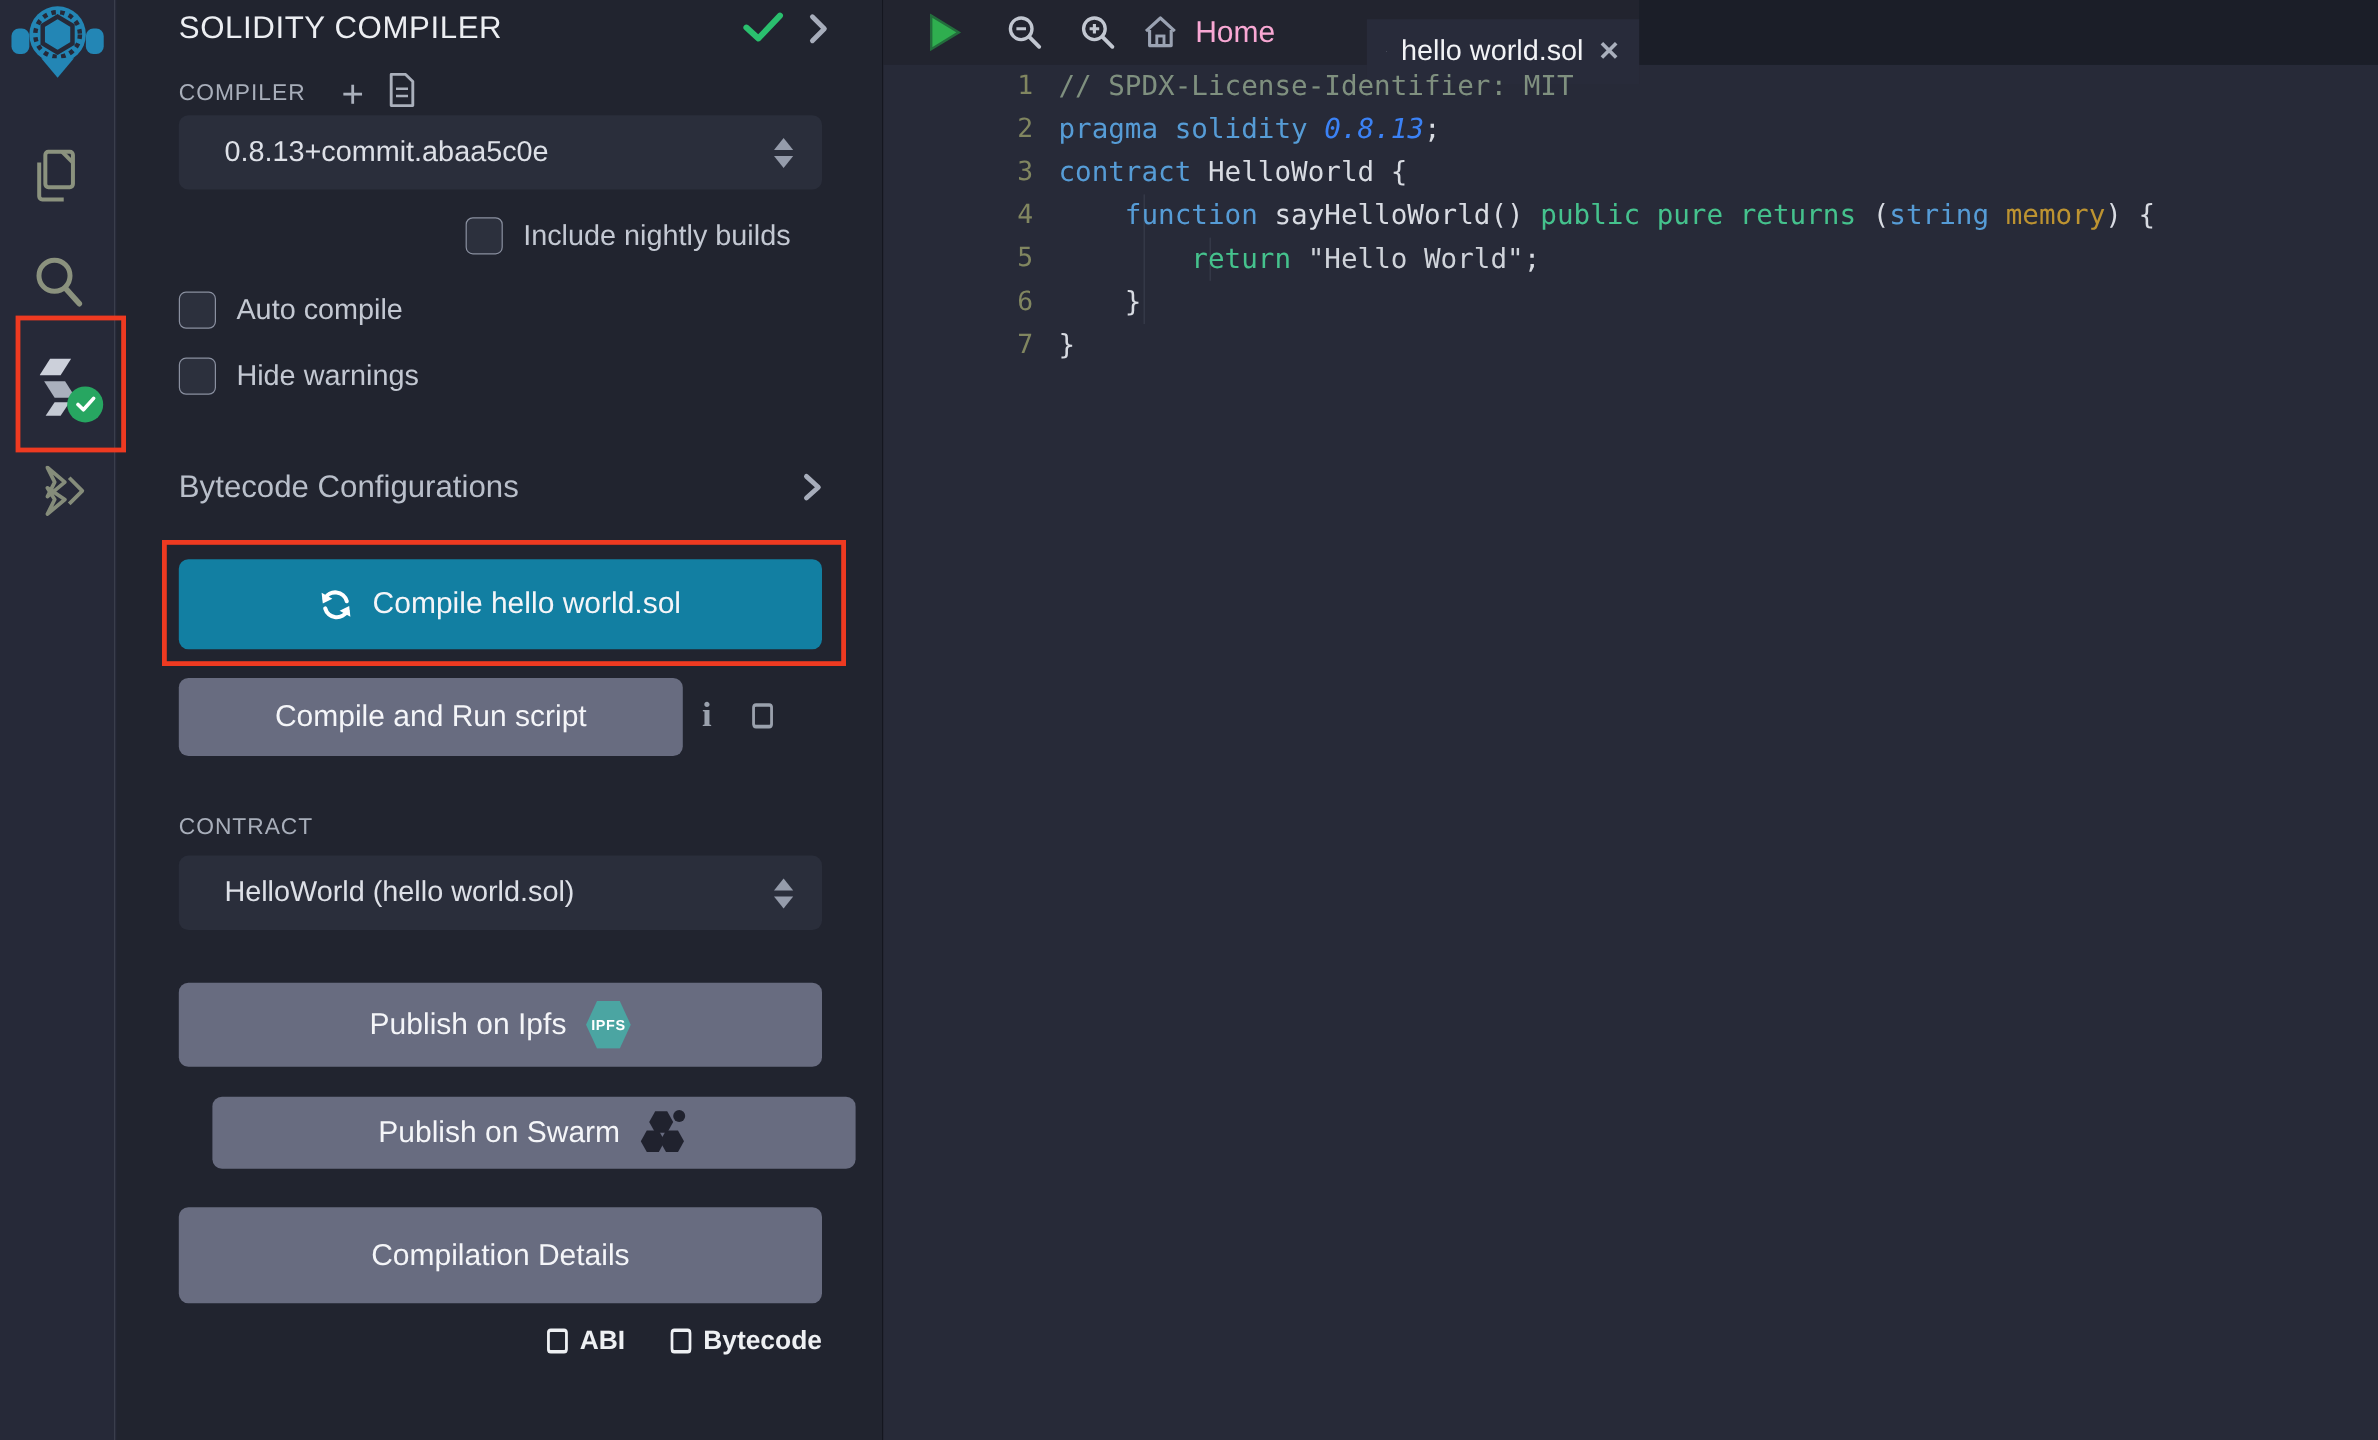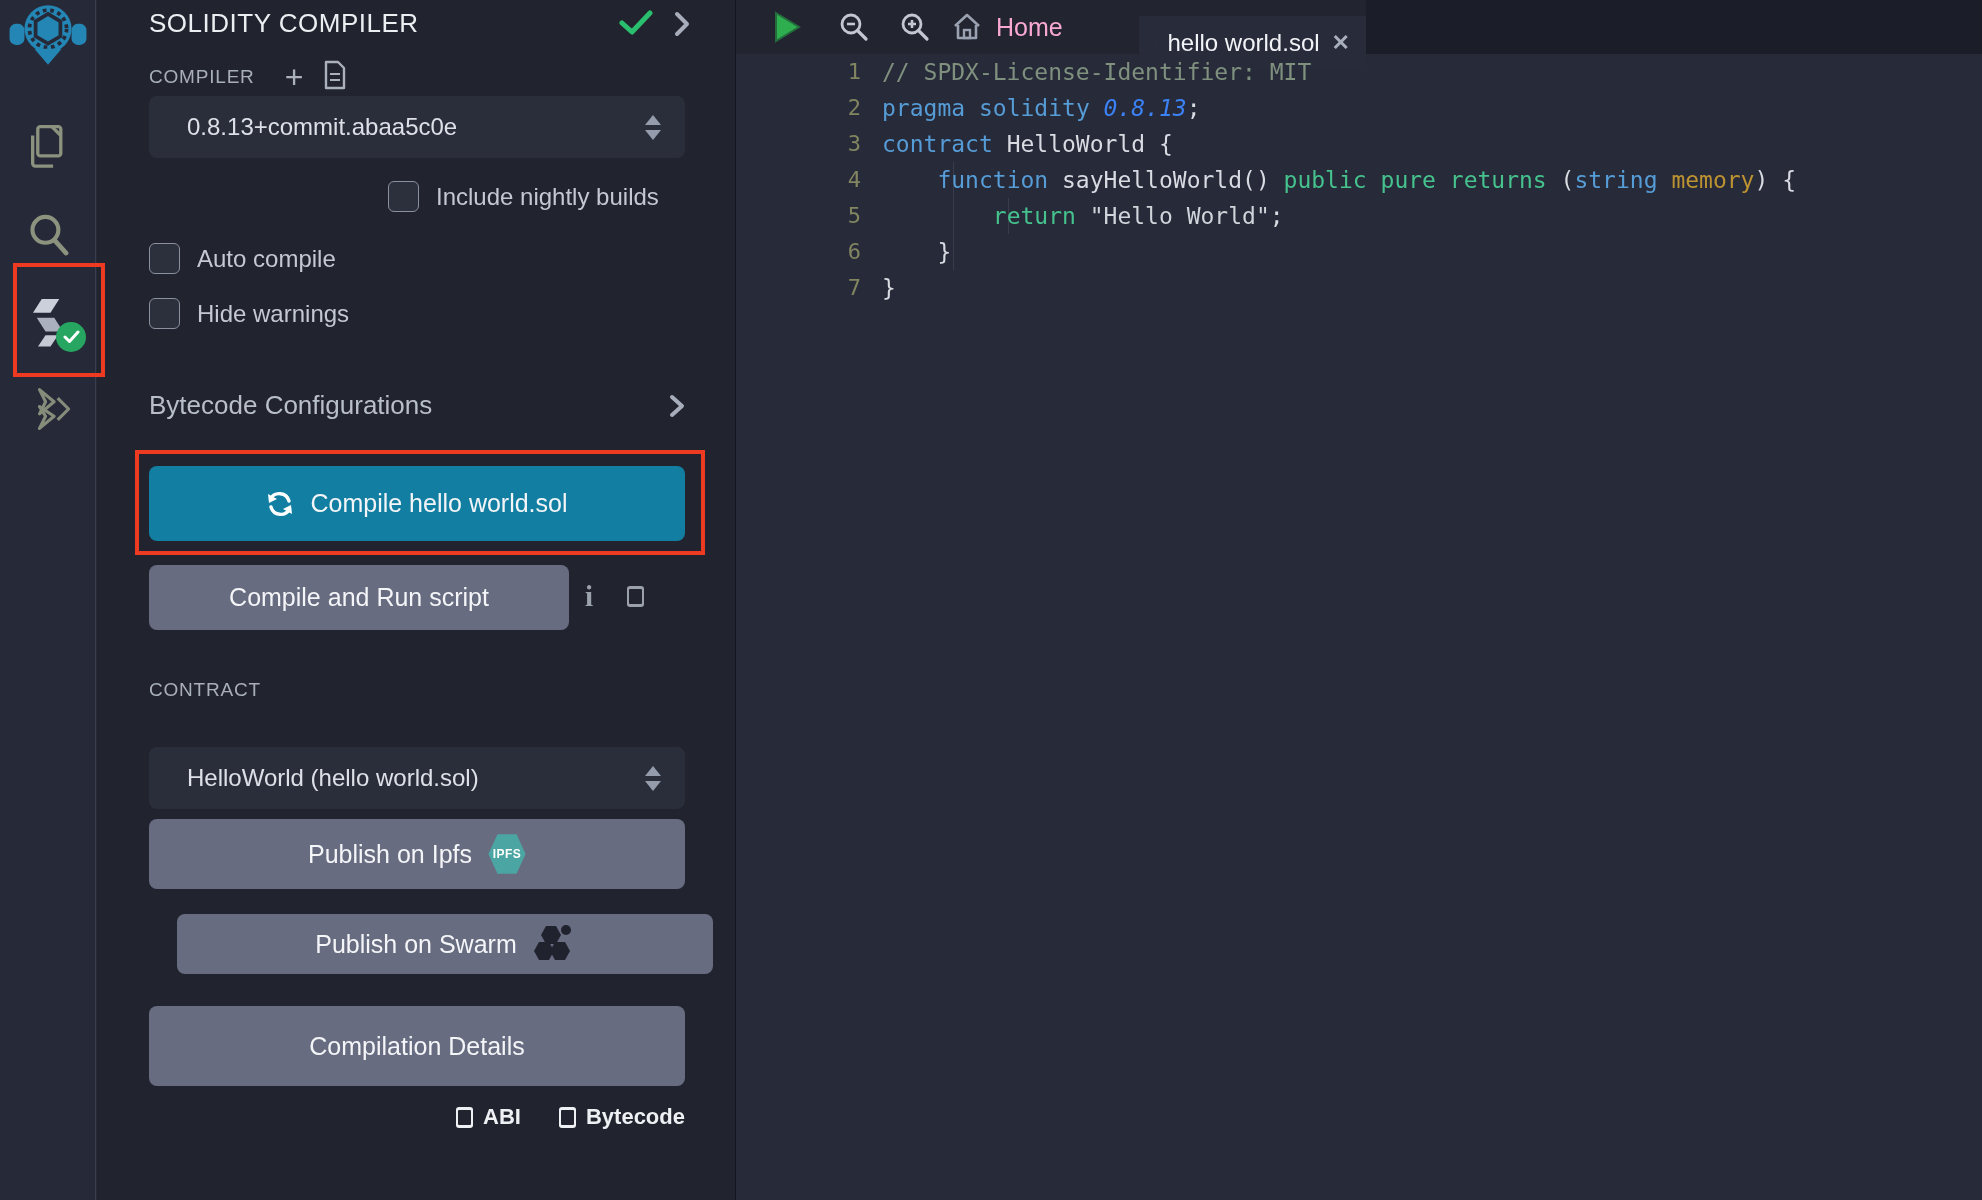--- a/index.html
+++ b/index.html
@@ -32,21 +32,21 @@
 
   #compiler-label-row { top:60px; left:52px; display:flex; align-items:center; }
   .section-label { font-size:19px; color:#a8aeba; letter-spacing:.8px; }
   .plus-ico { font-size:32px; color:#aab0bc; line-height:24px; margin-left:30px; font-weight:400; cursor:pointer; }
   .doc-ico { margin-left:20px; cursor:pointer; }
 
   .selectbox { position:absolute; left:52px; width:536px; height:62px; background:#2a2e3b;
     border-radius:8px; display:flex; align-items:center; padding:0 24px 0 38px;
     color:#dde0e7; font-size:24px; cursor:pointer; }
   #select-version { top:96px; }
-  #select-contract { top:747px;gap:16px; }
+  #select-contract { top:713px;gap:16px; }
   .selectbox .grow { flex:1; }
 
   .updown { display:flex; flex-direction:column; gap:5px; align-items:center; }
   .updown i { width:0; height:0; border-left:8px solid transparent; border-right:8px solid transparent; }
   .updown .up { border-bottom:10px solid #959cab; }
   .updown .dn { border-top:10px solid #959cab; }
 
   .chkrow { display:flex; align-items:center; gap:17px; cursor:pointer; }
   #chk-nightly { top:181px; left:291px; }
   #chk-auto { top:243px; left:52px; }

